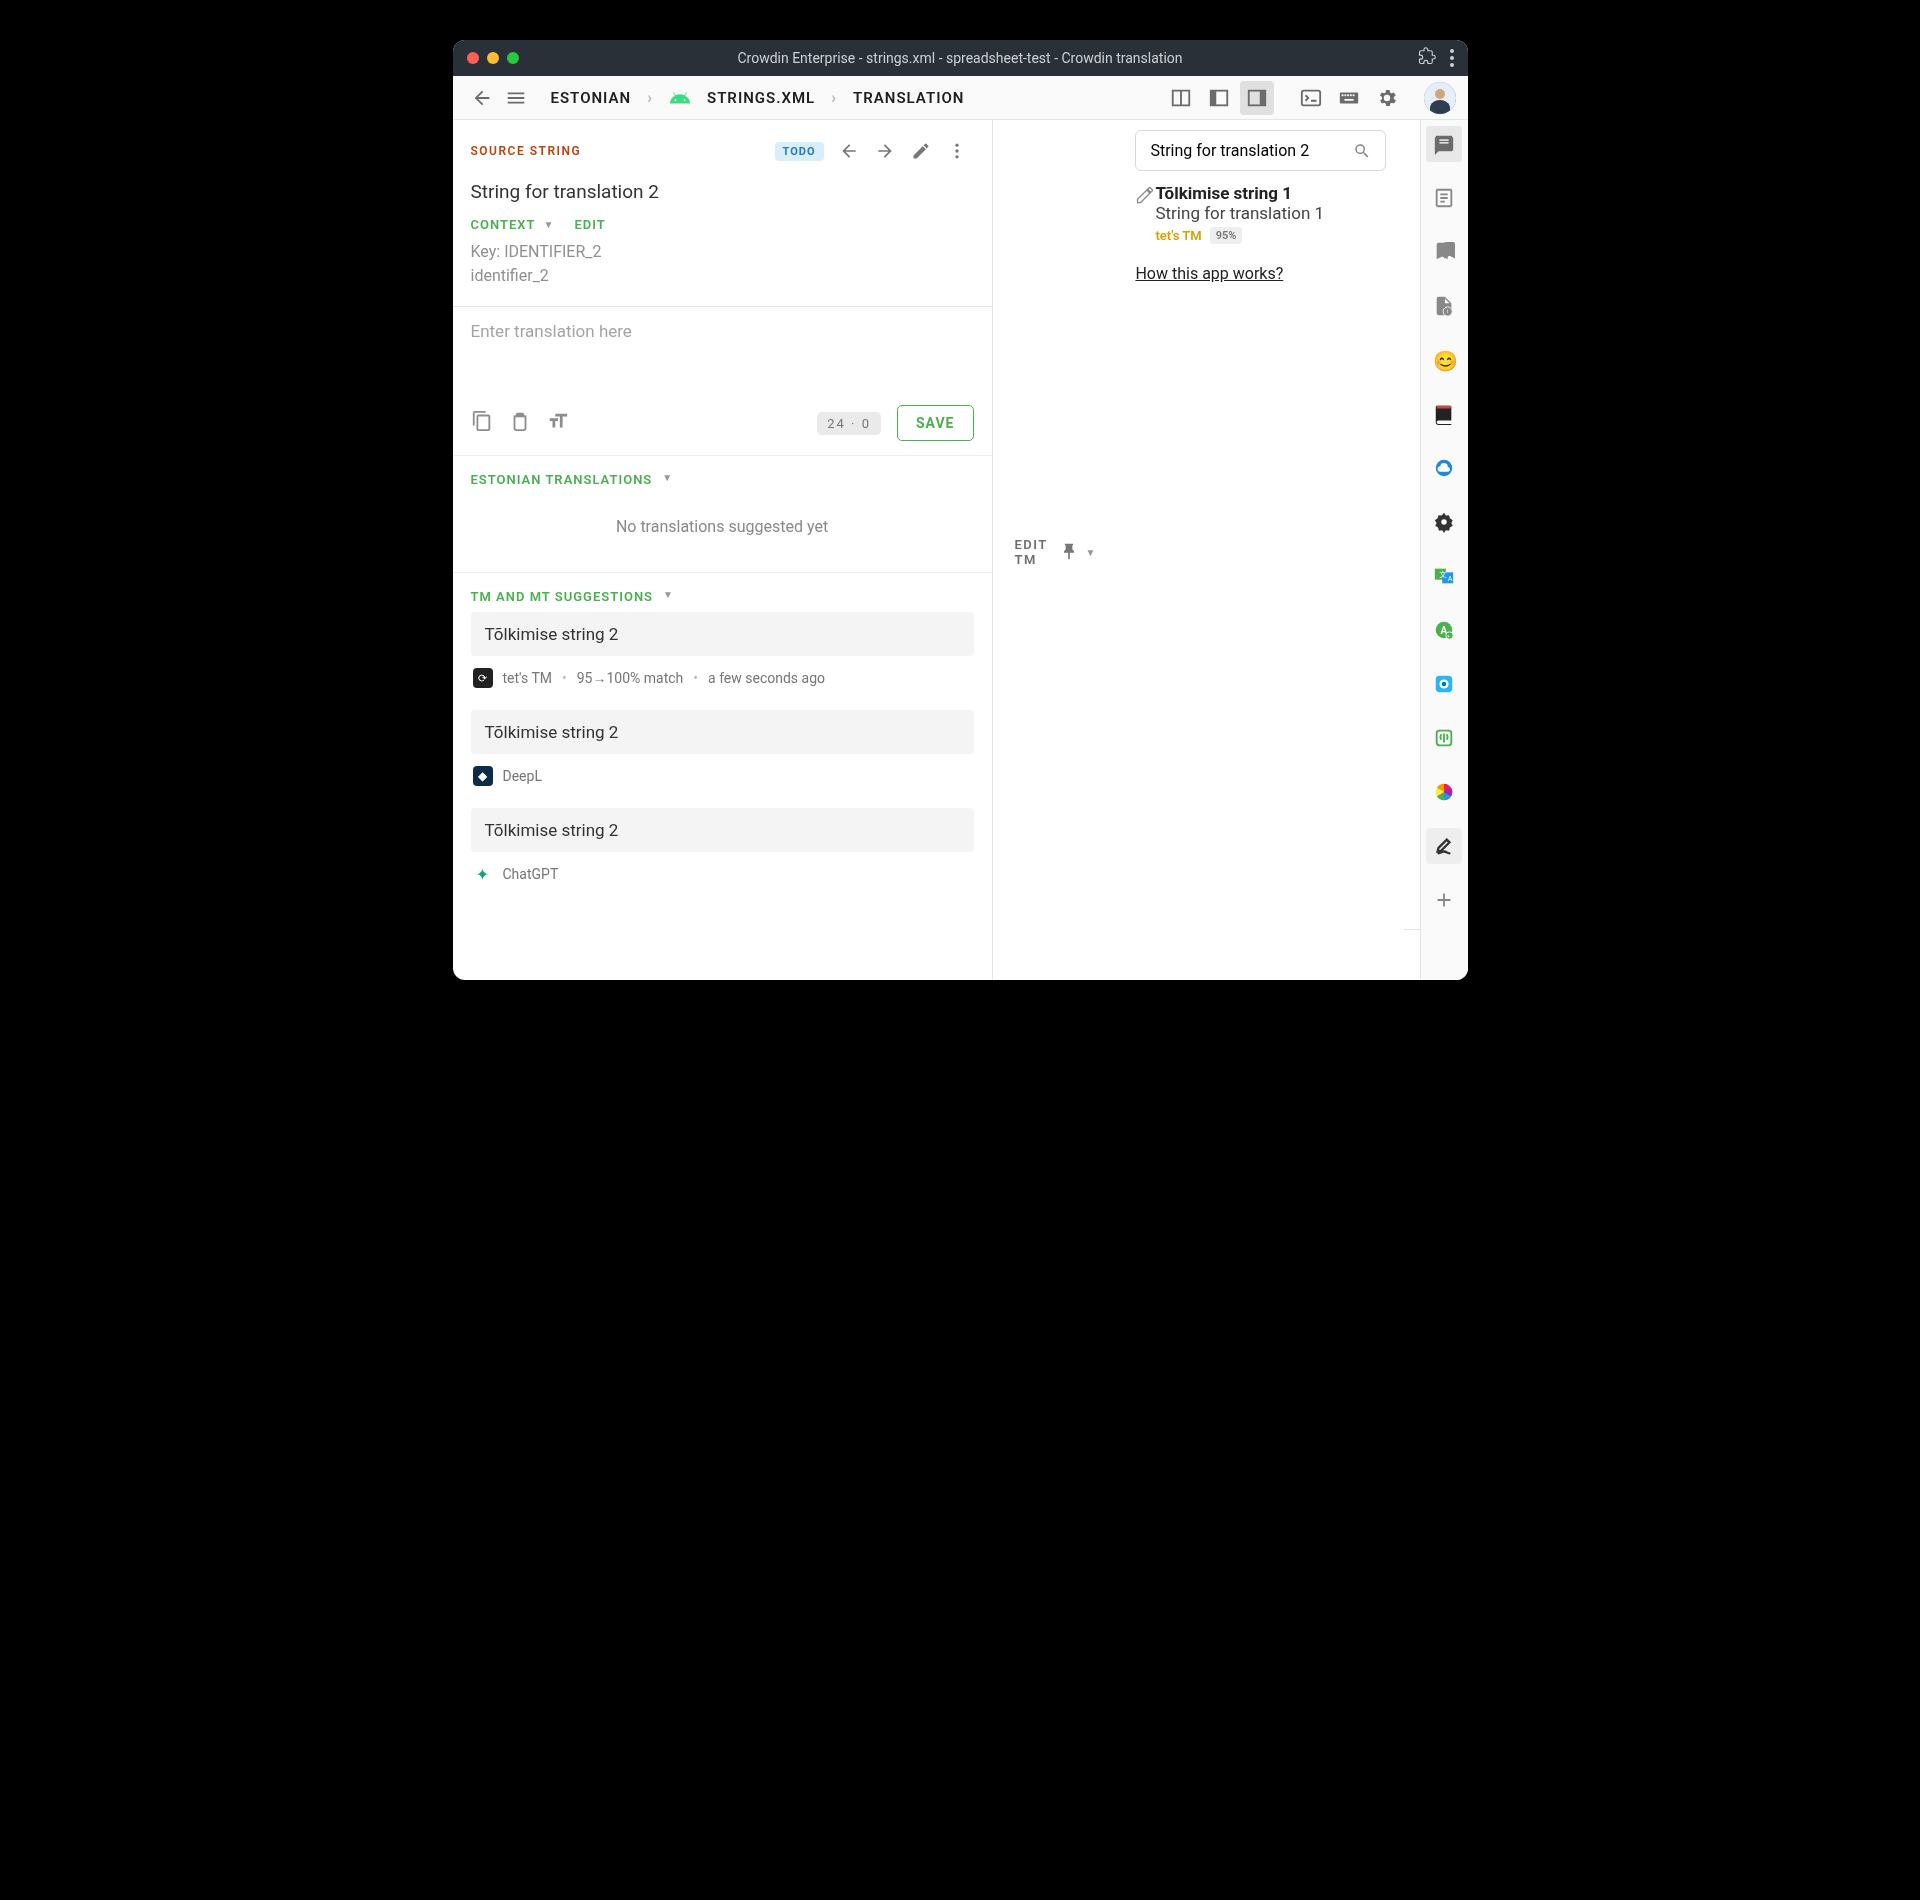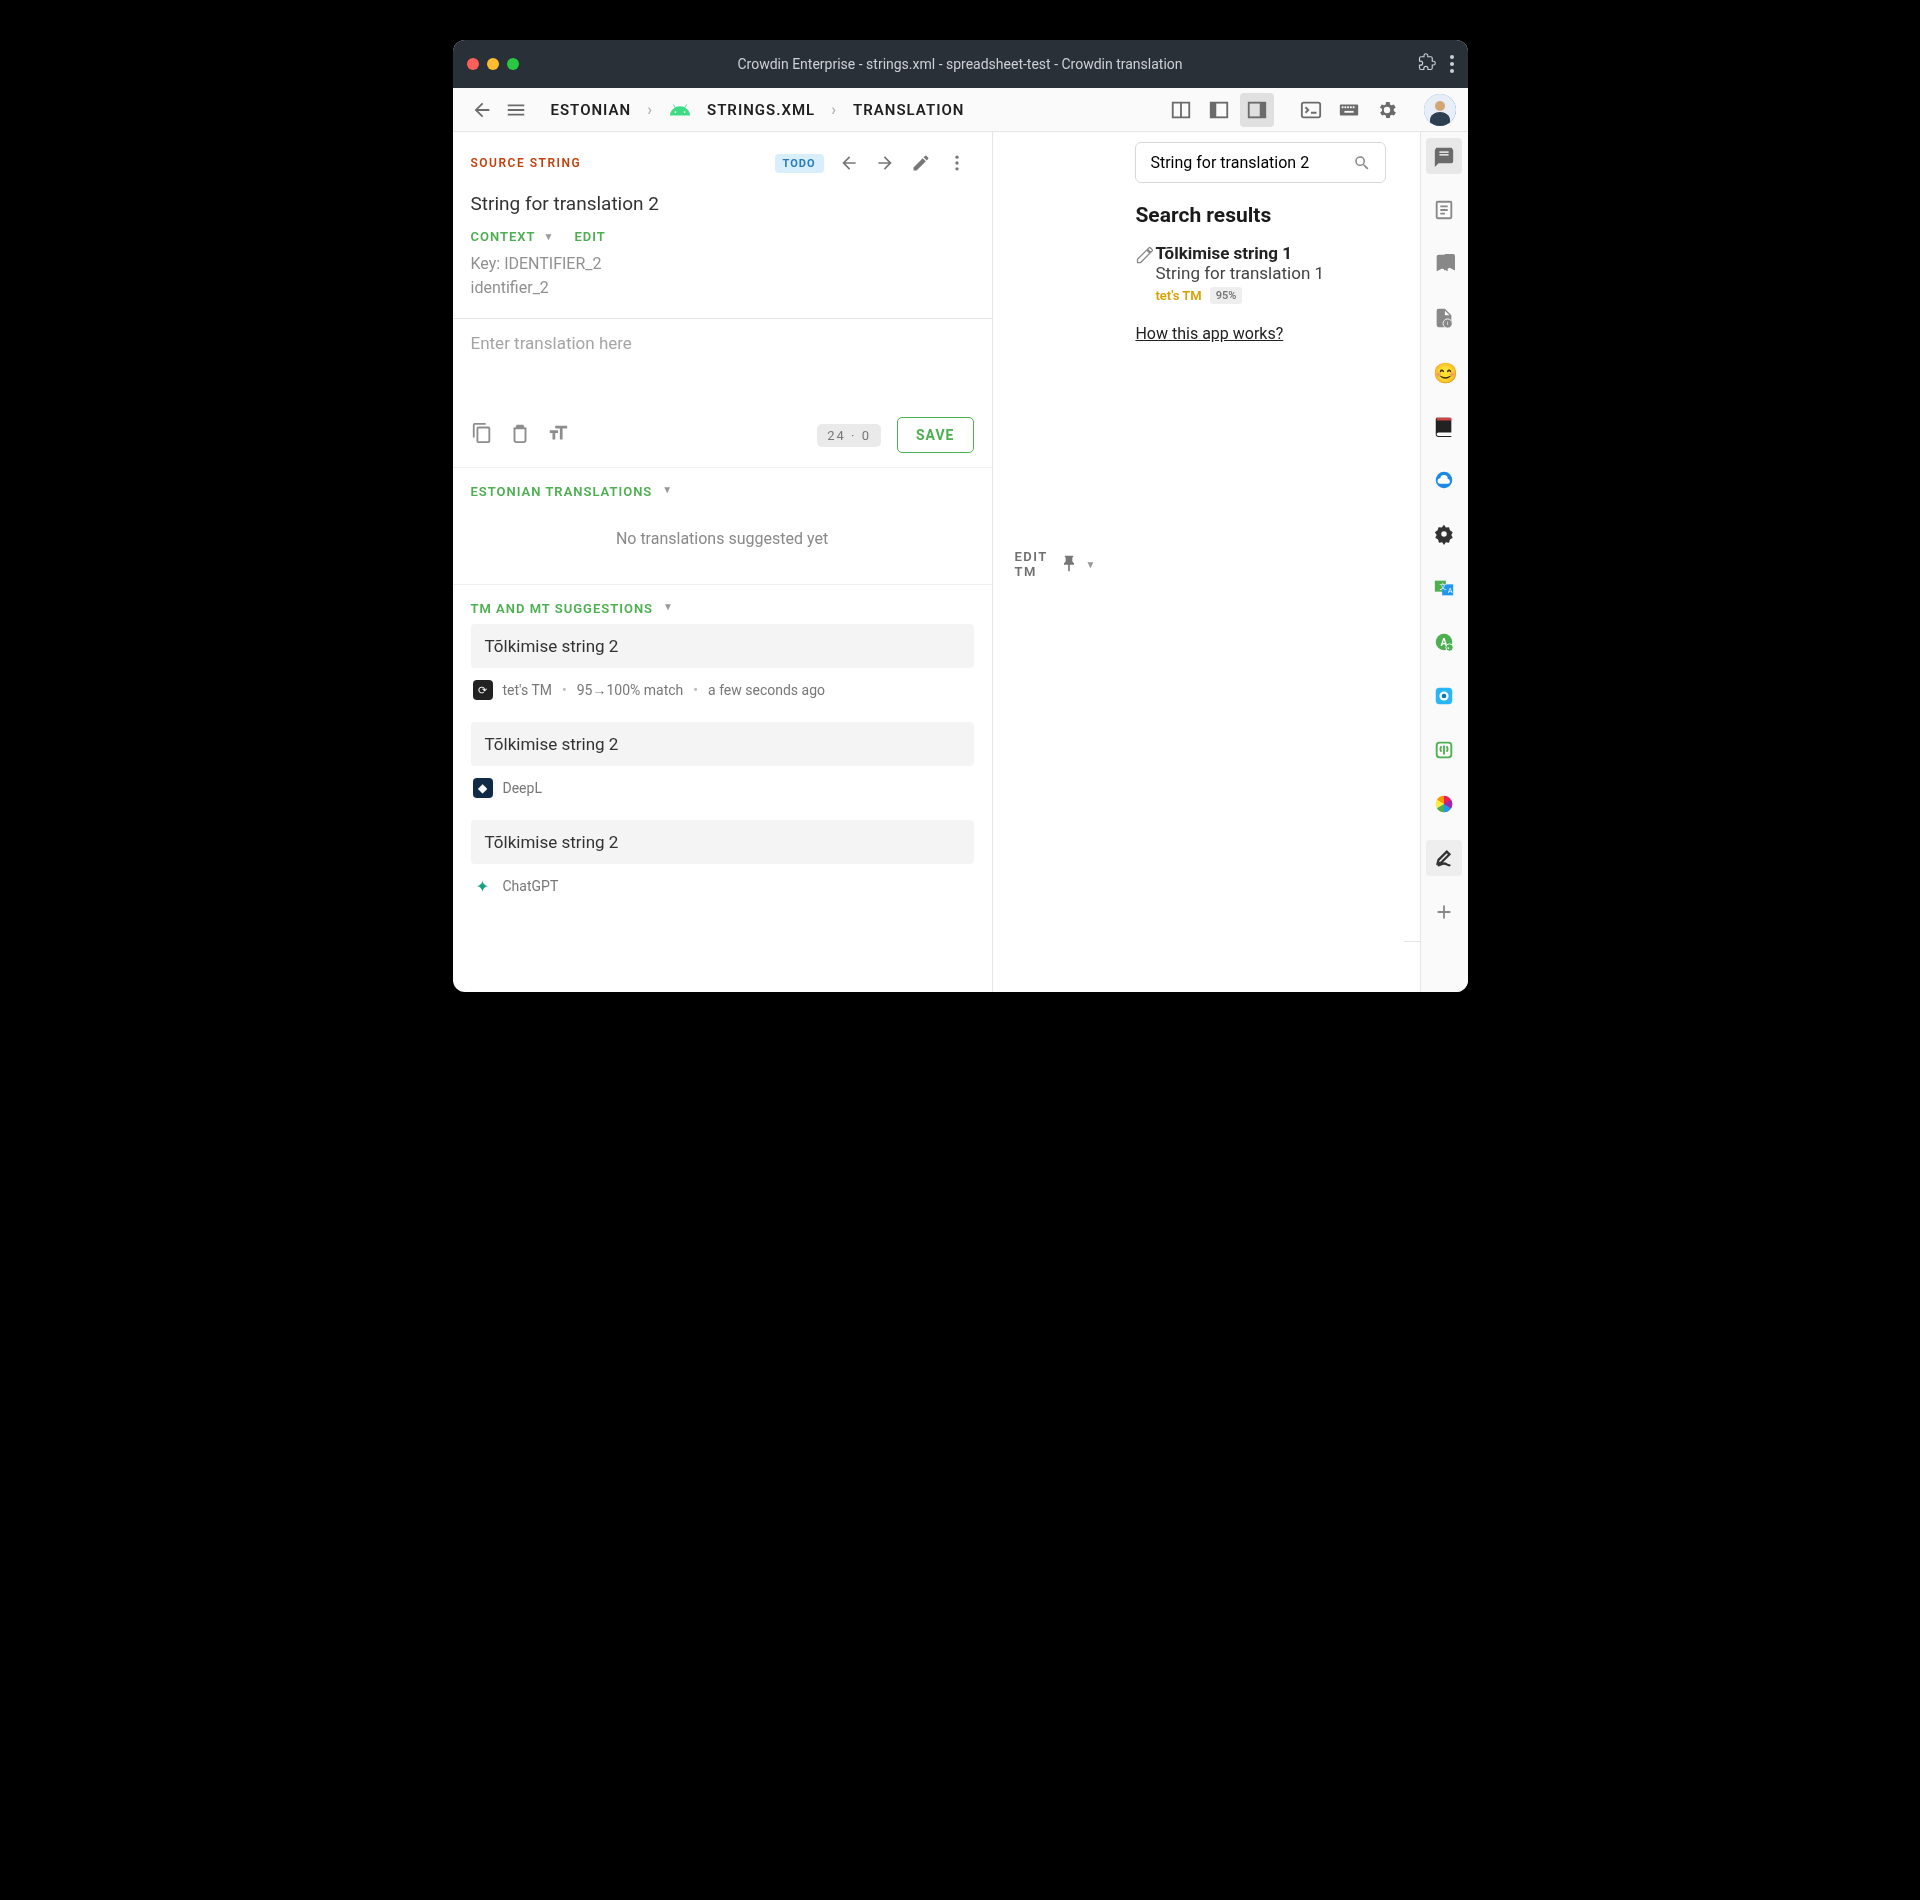--- a/index.html
+++ b/index.html
@@ -1,18 +1,18 @@
 <!DOCTYPE html>
 <html><head>
 <meta charset="utf-8">
 <style>
 *{box-sizing:border-box;margin:0;padding:0;font-family:-apple-system,BlinkMacSystemFont,"Segoe UI",Roboto,sans-serif}
 body{background:#000;display:flex;justify-content:center;align-items:flex-start;min-height:100vh;padding:40px 30px}
 .window{width:1015px;background:#fff;border-radius:12px;overflow:hidden;box-shadow:0 20px 60px rgba(0,0,0,.5)}
-.titlebar{background:#2a3038;height:48px;display:flex;align-items:center;padding:17px 14px;position:relative}
+.titlebar{background:#2a3038;height:36px;display:flex;align-items:center;padding:17px 14px;position:relative}
 .traffic{display:flex;gap:8px}
 .dot{width:12px;height:12px;border-radius:50%}
 .dot.r{background:#ff5f57}.dot.y{background:#febc2e}.dot.g{background:#28c840}
 .titlebar-title{position:absolute;left:0;right:0;text-align:center;color:#cdd0d4;font-size:14px;pointer-events:none}
 .titlebar-actions{margin-left:auto;display:flex;gap:14px;align-items:center}
 .titlebar-actions svg{width:18px;height:18px;fill:#cdd0d4}
 .vdots{display:flex;flex-direction:column;gap:3px;align-items:center}
 .vdots span{width:4px;height:4px;border-radius:50%;background:#cdd0d4}
 .toolbar{display:flex;align-items:center;height:44px;padding:0 12px;border-bottom:1px solid #e5e5e5;background:#fafafa}
 .tb-icon{width:34px;height:34px;display:flex;align-items:center;justify-content:center;color:#6b6b6b;border-radius:4px;cursor:pointer}
@@ -290,21 +290,20 @@
           </span>
         <span class="caret">▼</span>
       </div>
       <div class="panel-body">
         <div class="search-box">
           <input value="String for translation 2" style="">
           <svg viewBox="0 0 24 24">
               <path d="M15.5 14h-.8l-.3-.3a6.5 6.5 0 1 0-.7.7l.3.3v.8l5 5 1.5-1.5zm-6 0a4.5 4.5 0 1 1 0-9 4.5 4.5 0 0 1 0 9z"></path>
             </svg>
         </div>
-        <div class="results-title">Search results</div>
         <div class="result">
           <span class="edit-icon"><svg viewBox="0 0 24 24">
                 <path d="M3 17.25V21h3.75L17.81 9.94l-3.75-3.75zM20.71 7.04a1 1 0 0 0 0-1.41l-2.34-2.34a1 1 0 0 0-1.41 0l-1.83 1.83 3.75 3.75z" fill="none" stroke="#888" stroke-width="1.5"></path>
               </svg></span>
           <div class="result-body">
             <div class="r-title">Tõlkimise string 1</div>
             <div class="r-sub">String for translation 1</div>
             <div class="result-meta">
               <span class="tm-name">tet's TM</span>
               <span class="pct">95%</span>

